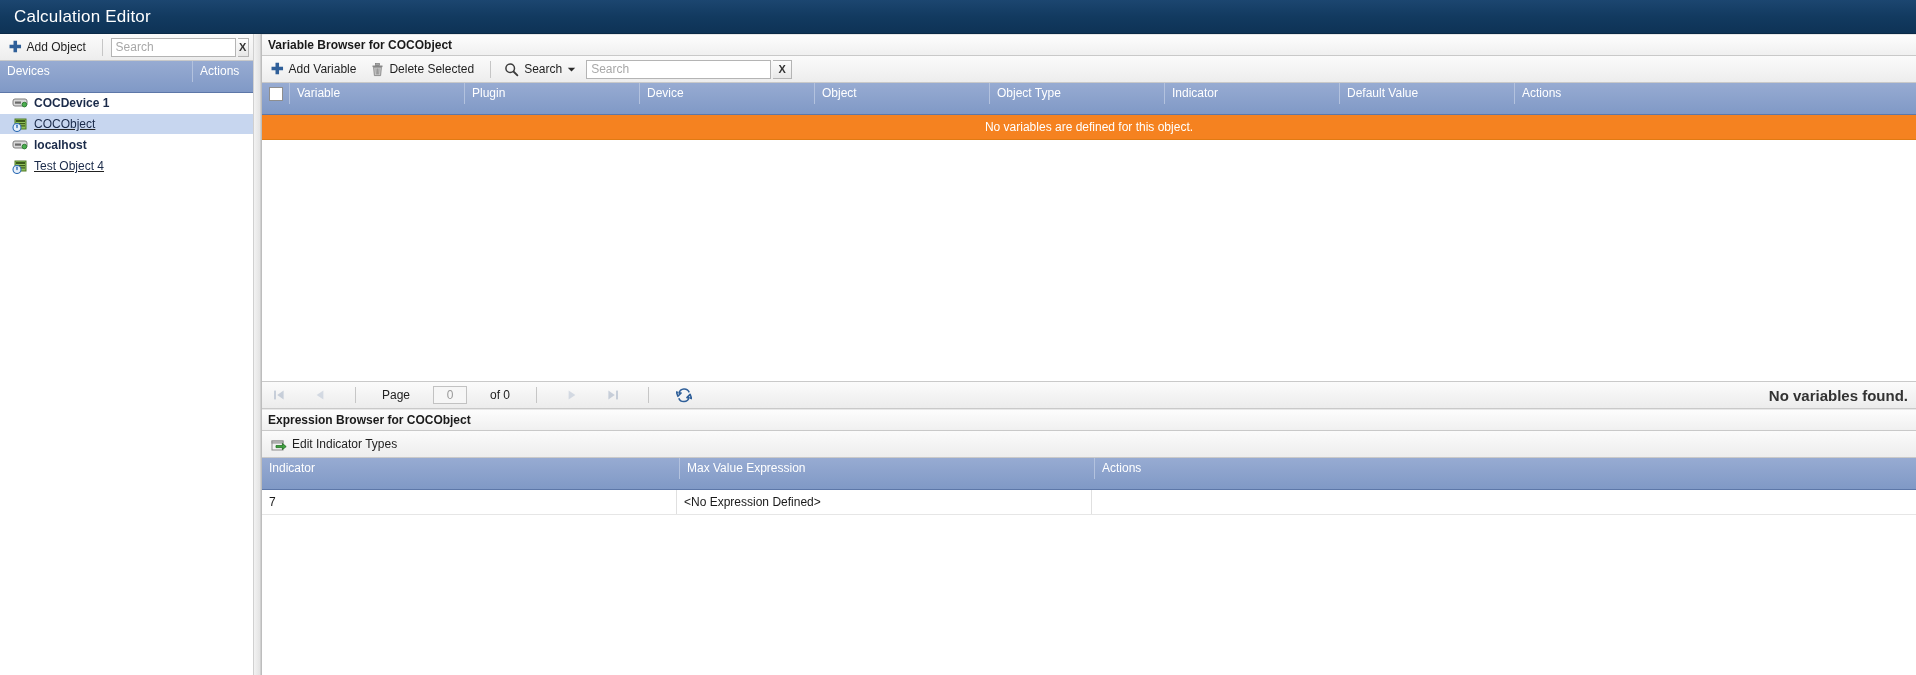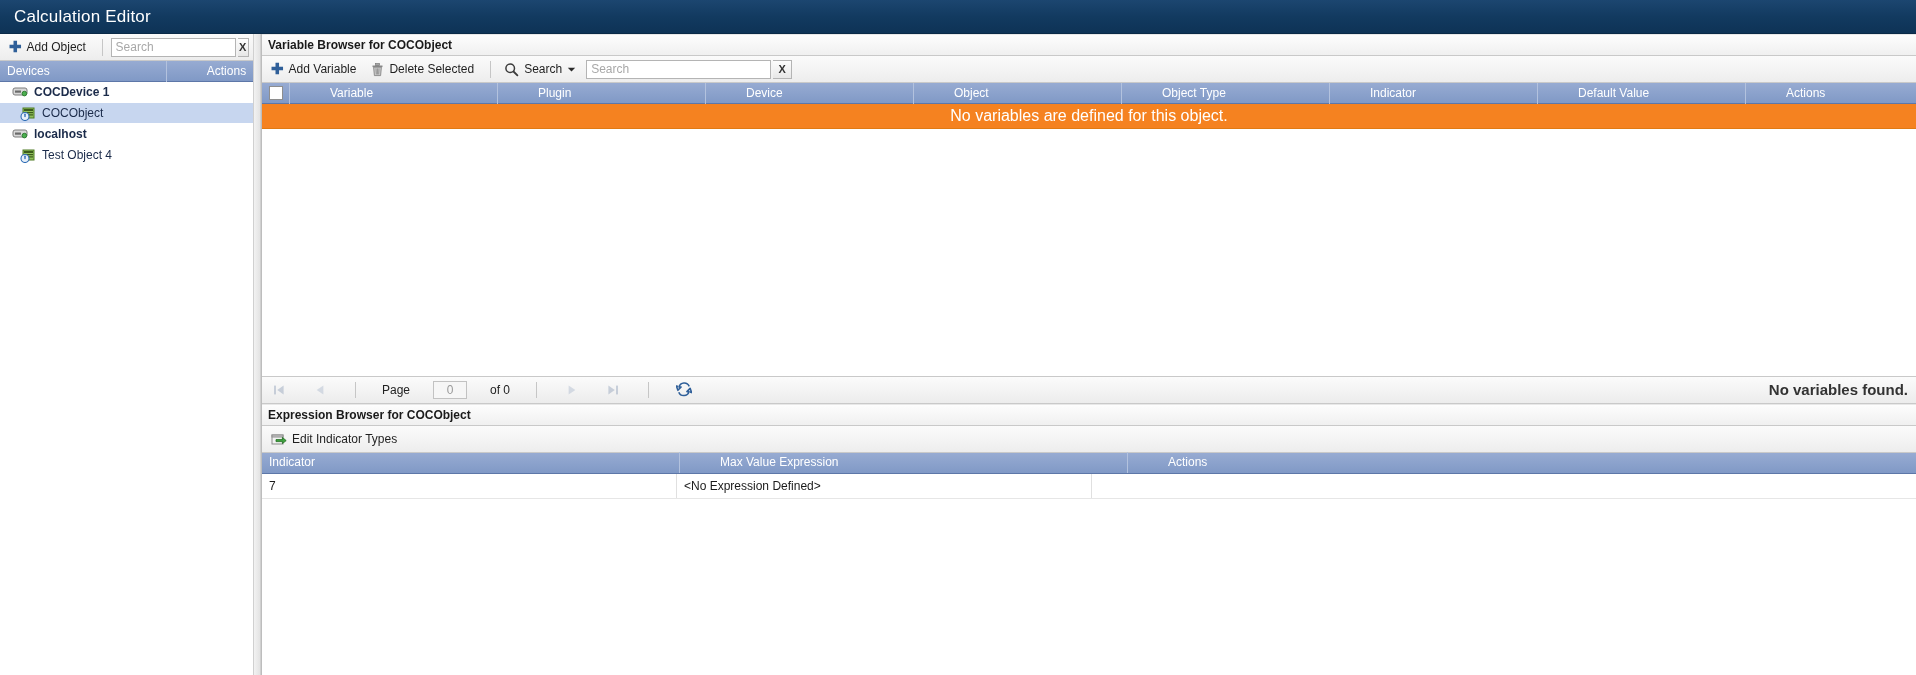--- a/index.html
+++ b/index.html
@@ -135,29 +135,28 @@
     box-sizing: border-box;
   }
 
   
   .icn { display: inline-block; line-height: 0; flex: none; }
   .plus-icon { color: #2f5f99; font-size: 15px; font-weight: bold; line-height: 12px; }
 
   
   .grid-head {
     display: flex;
-    height: 21px;
+    height: 32px;
     background: linear-gradient(to bottom, #93a9d0 0%, #7e96c4 48%, #738ec0 48%, #7590c0 100%);
     background: linear-gradient(to bottom, #97abd2 0%, #8099c6 100%);
     border-bottom: 1px solid #5d77a8;
     color: #ffffff;
     font-size: 12px;
-    align-items: center;
-    box-sizing: border-box;
-    gap: 33px;
+    align-items: flex-start;
+    box-sizing: border-box;
   }
   .gh-cell {
     box-sizing: border-box;
     padding: 0 7px;
     height: 21px;
     line-height: 21px;
     border-right: 1px solid #b3c2de;
     overflow: hidden;
     white-space: nowrap;
     cursor: pointer;
@@ -187,36 +186,36 @@
     align-items: center;
     height: 20px;
     font-size: 12px;
     cursor: pointer;
     border-bottom: 1px solid #ffffff;
   }
   .tree-row.selected { background: #c7d6ef; }
   .tree-row .label { color: #1b2b4a; }
   .tree-row.device .label { font-weight: bold; }
   .tree-indent-1 { padding-left: 12px; }
-  .tree-indent-2 { padding-left: 20px; }
+  .tree-indent-2 { padding-left: 12px; text-decoration: underline; }
   .tree-ico { margin-right: 6px; display: inline-flex; }
 
   
   .var-grid-body {
     flex: 1;
     position: relative;
     background: #ffffff;
     overflow: hidden;
   }
   .empty-banner {
     height: 24px;
     line-height: 24px;
     text-align: center;
     color: #ffffff;
-    font-size: 16px;
+    font-size: 12px;
     background: linear-gradient(to bottom, #f7941e 0%, #f07d16 100%);
     background: #f58220;
     border-bottom: 1px solid #e07a13;
   }
 
   
   .pager {
     height: 28px;
     box-sizing: border-box;
     background: linear-gradient(to bottom, #fbfbfb 0%, #ececec 100%);

